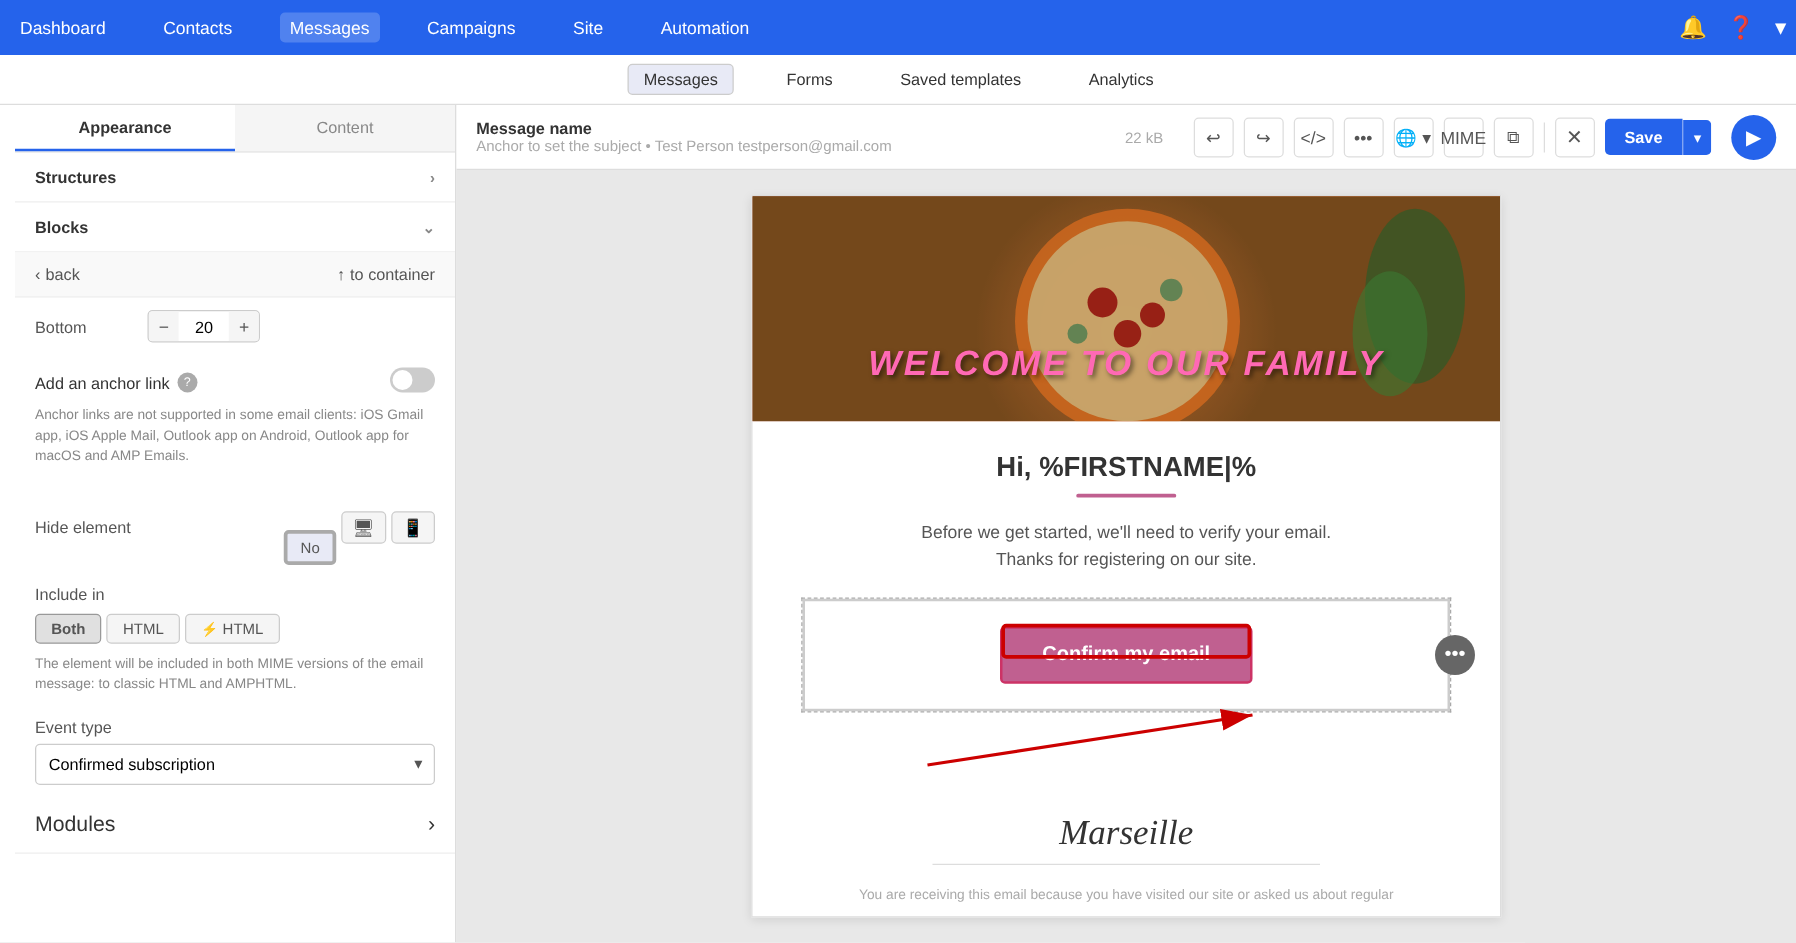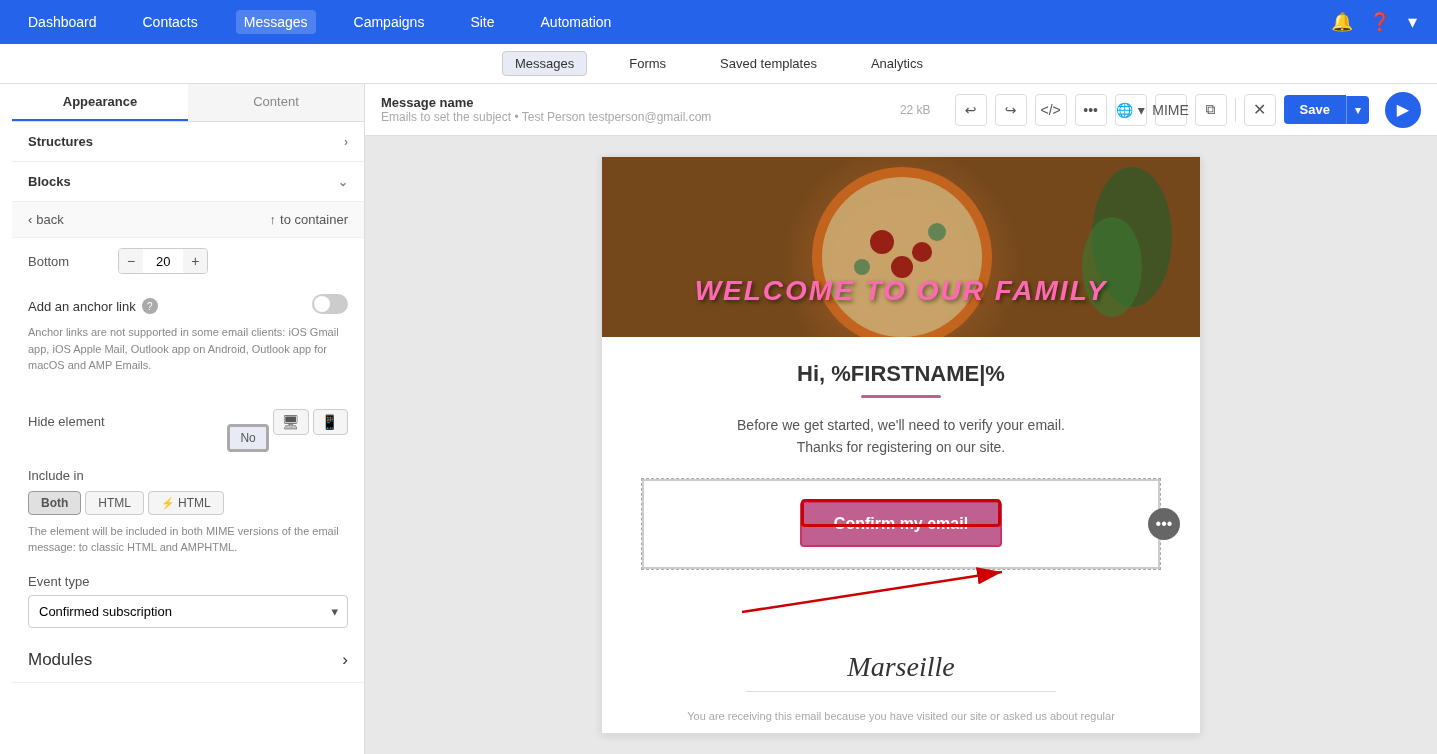--- a/index.html
+++ b/index.html
@@ -5,21 +5,21 @@
     * { box-sizing: border-box; margin: 0; padding: 0; }
     body { font-family: Arial, sans-serif; font-size: 13px; background: #f0f0f0; overflow: hidden; }
 
     
     .top-nav {
       background: #2563eb;
       color: white;
       height: 44px;
       display: flex;
       align-items: center;
-      padding: 0 20px;
+      padding: 0 8px;
       gap: 30px;
     }
     .top-nav-item {
       color: white;
       font-size: 14px;
       cursor: pointer;
       padding: 4px 8px;
       border-radius: 4px;
     }
     .top-nav-item.active {
@@ -716,21 +716,21 @@
       <span class="chevron">›</span>
     </div>
   </aside>
 
   <div class="right-panel">
 
     <div class="editor-toolbar">
       <div class="toolbar-title-group">
         <div class="toolbar-message-name">Message name</div>
         <div class="toolbar-subject">
-          <span>Emails to set the subject</span>
+          <span>Anchor to set the subject</span>
           <span>• Test Person testperson@gmail.com</span>
         </div>
       </div>
       <span class="toolbar-file-size">22 kB</span>
       <button class="toolbar-btn">↩</button>
       <button class="toolbar-btn">↪</button>
       <button class="toolbar-btn">&lt;/&gt;</button>
       <button class="toolbar-btn">•••</button>
       <button class="toolbar-btn">🌐 ▾</button>
       <button class="toolbar-btn">

